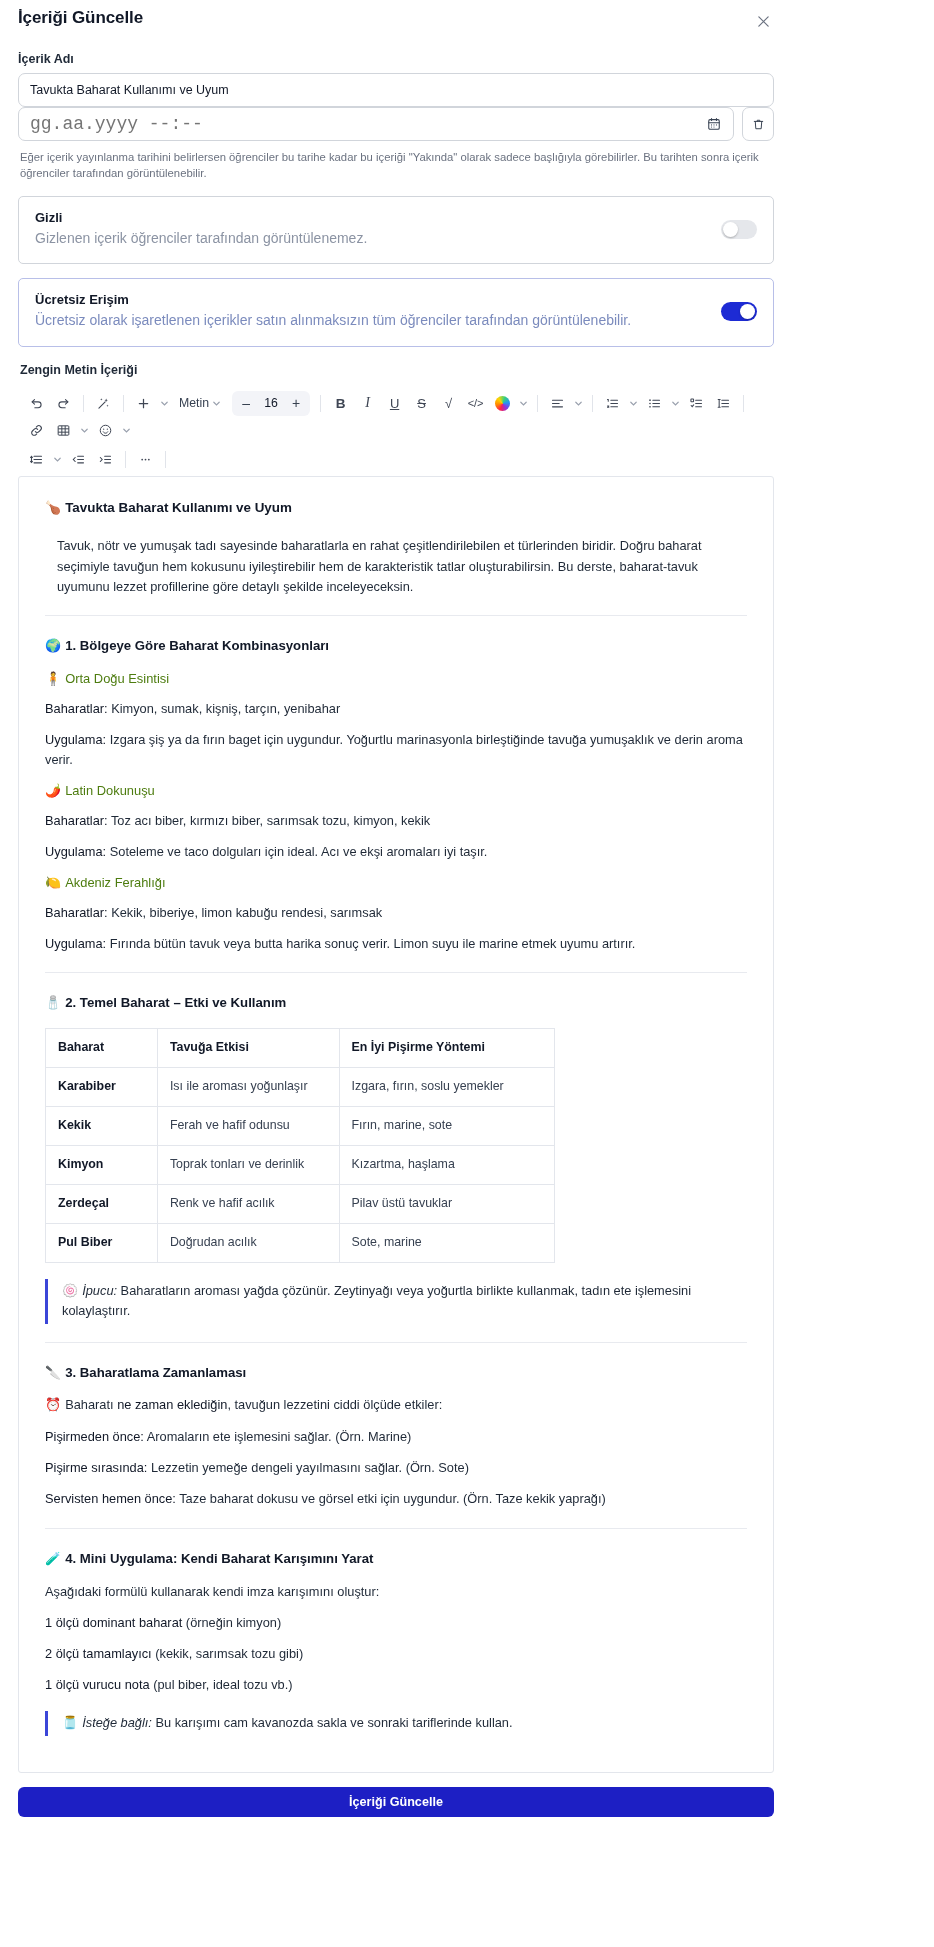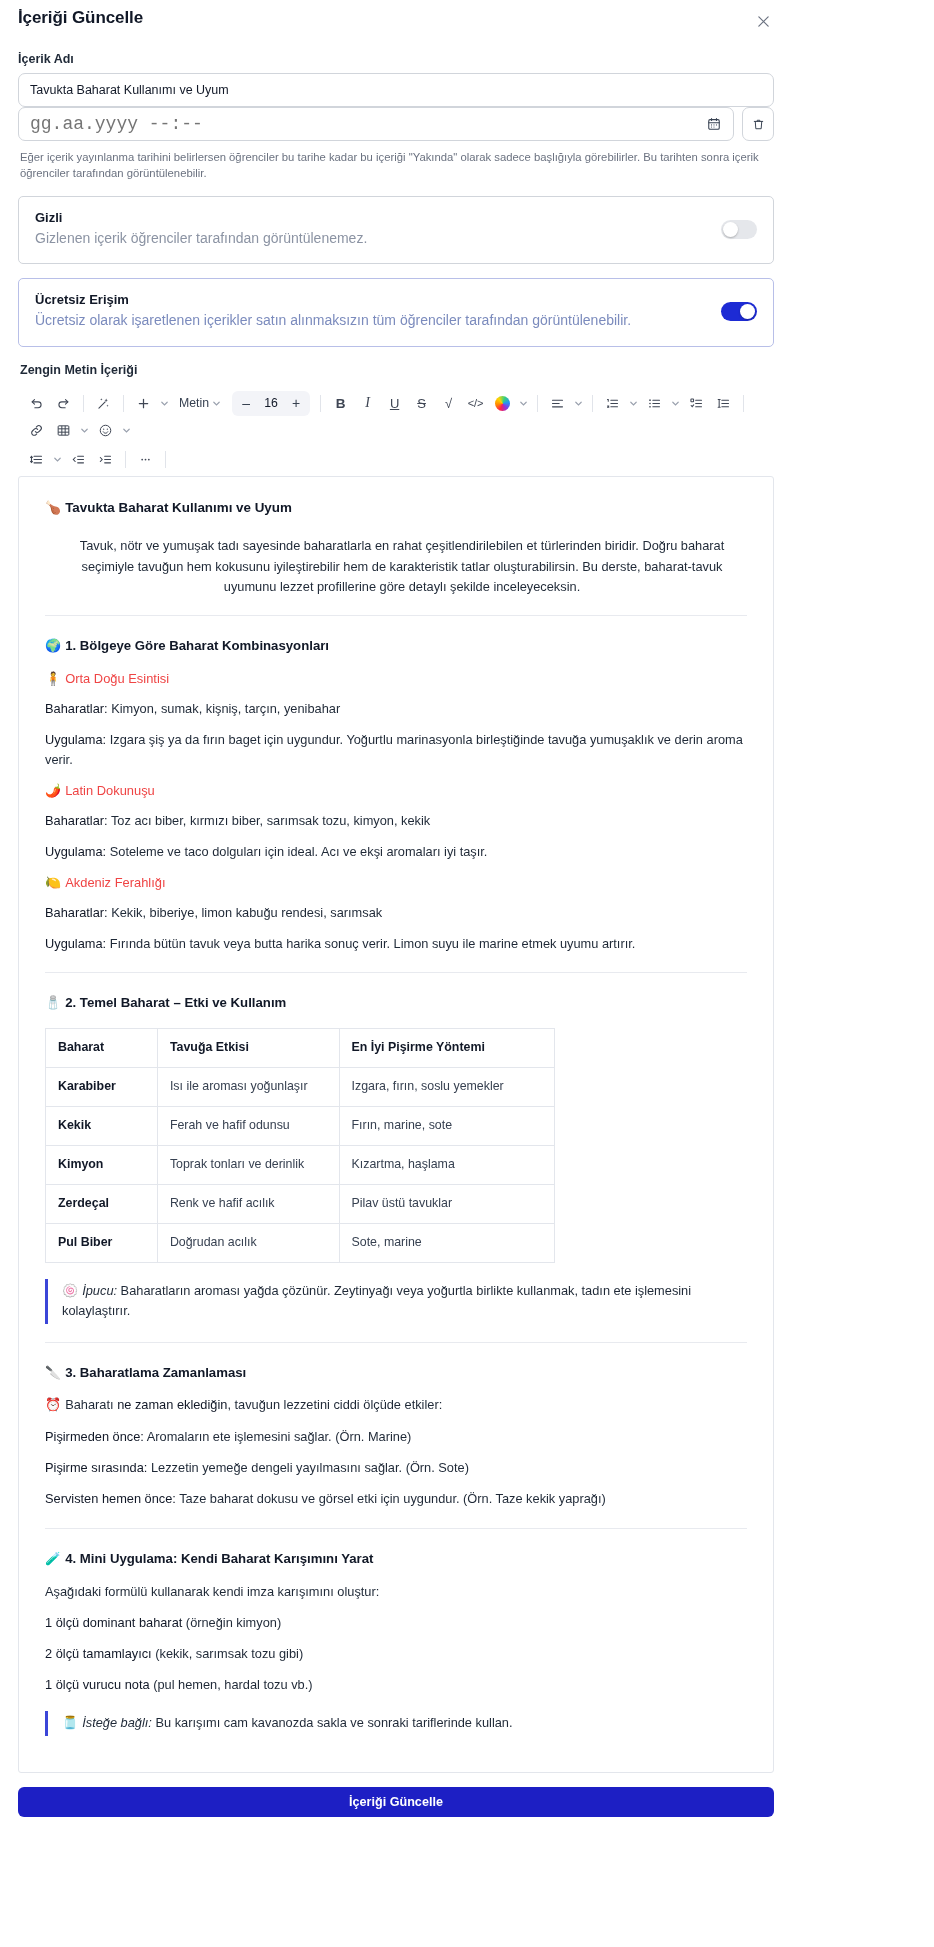--- a/index.html
+++ b/index.html
@@ -118,23 +118,23 @@
     width: 15px; height: 15px; border-radius: 50%;
     background: conic-gradient(from 200deg, #ff1f4b, #ff8a00, #ffd400, #3ad17a, #2196f3, #8a35e0, #ff1f4b);
     display: block;
   }
 
   .editor-body {
     border: 1px solid #e3e6ec; border-radius: 3px; background: #fff;
     padding: 18px 26px 22px 26px; font-size: 12.8px; line-height: 1.58; color: #1f2937;
   }
   .doc-h1 { font-size: 13.4px; font-weight: 700; color: #111827; margin: 2px 0 18px 0; }
-  .doc-p { margin: 0 0 14px 12px; text-align: center; }
+  .doc-p { margin: 0 0 14px 12px; }
   .doc-h2 { font-size: 13.2px; font-weight: 700; color: #111827; margin: 20px 0 12px 0; }
-  .doc-h3 { font-size: 12.9px; color: #ef4444; margin: 0 0 9px 0; }
+  .doc-h3 { font-size: 12.9px; color: #4d7c0f; margin: 0 0 9px 0; }
   .doc-line { margin: 0 0 11px 0; }
   .doc-line b, .doc-p b { font-weight: 400; color: #111827; }
   .emoji { font-size: 13px; margin-right: 4px; }
   hr.doc-rule { border: none; border-top: 1px solid #e8eaef; margin: 18px 0; }
 
   table.doc-table {
     border-collapse: collapse; margin: 14px 0 6px 0; width: 510px;
     font-size: 12.4px;
   }
   table.doc-table th, table.doc-table td {
@@ -547,21 +547,21 @@
 
       <div class="doc-line">Aşağıdaki formülü kullanarak kendi imza karışımını oluştur:</div>
 
       <div class="doc-line">
         <b>1 ölçü dominant baharat</b><span> (örneğin kimyon)</span>
       </div>
       <div class="doc-line">
         <b>2 ölçü tamamlayıcı</b><span> (kekik, sarımsak tozu gibi)</span>
       </div>
       <div class="doc-line">
-        <b>1 ölçü vurucu nota</b><span> (pul hemen, hardal tozu vb.)</span>
+        <b>1 ölçü vurucu nota</b><span> (pul biber, ideal tozu vb.)</span>
       </div>
 
       <blockquote class="doc-quote">
         <span class="emoji">🫙</span><i>İsteğe bağlı:</i><span> Bu karışımı cam kavanozda sakla ve sonraki tariflerinde kullan.</span>
       </blockquote>
 
     </div>
   </div>
 
   <div class="footer">

